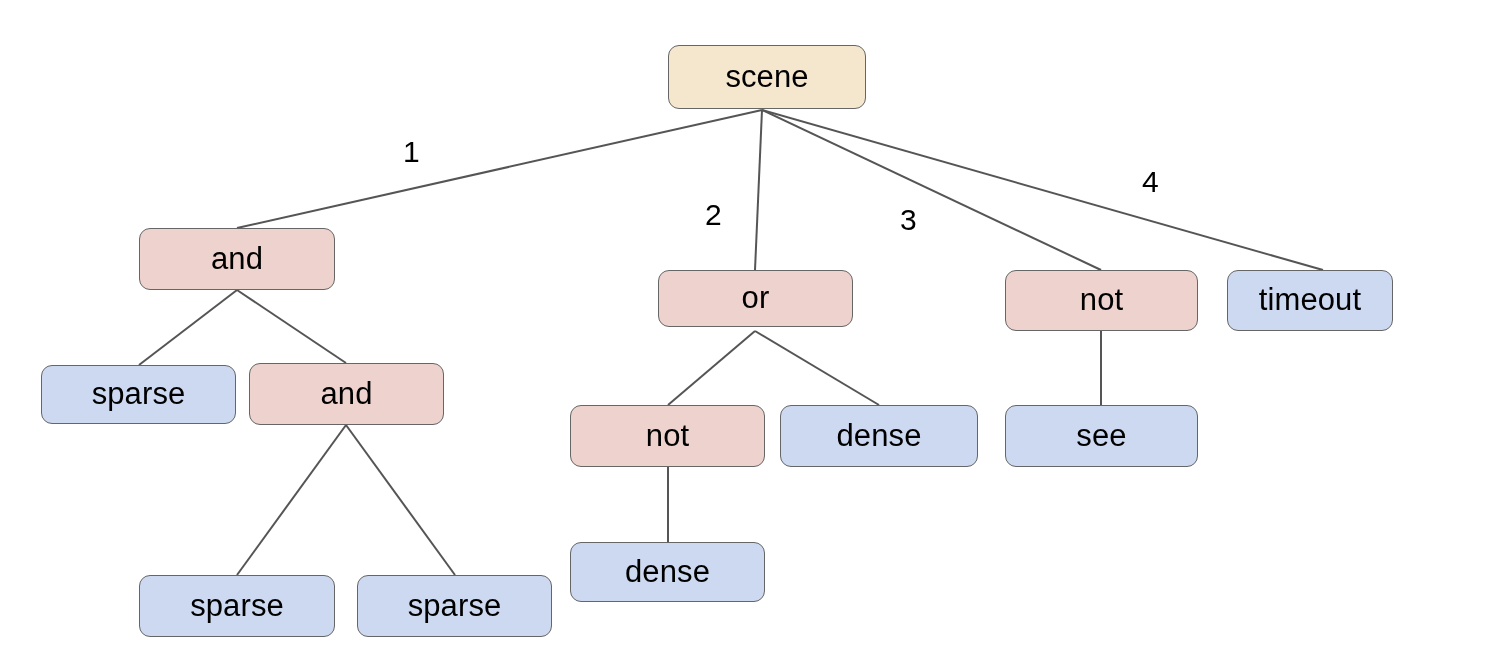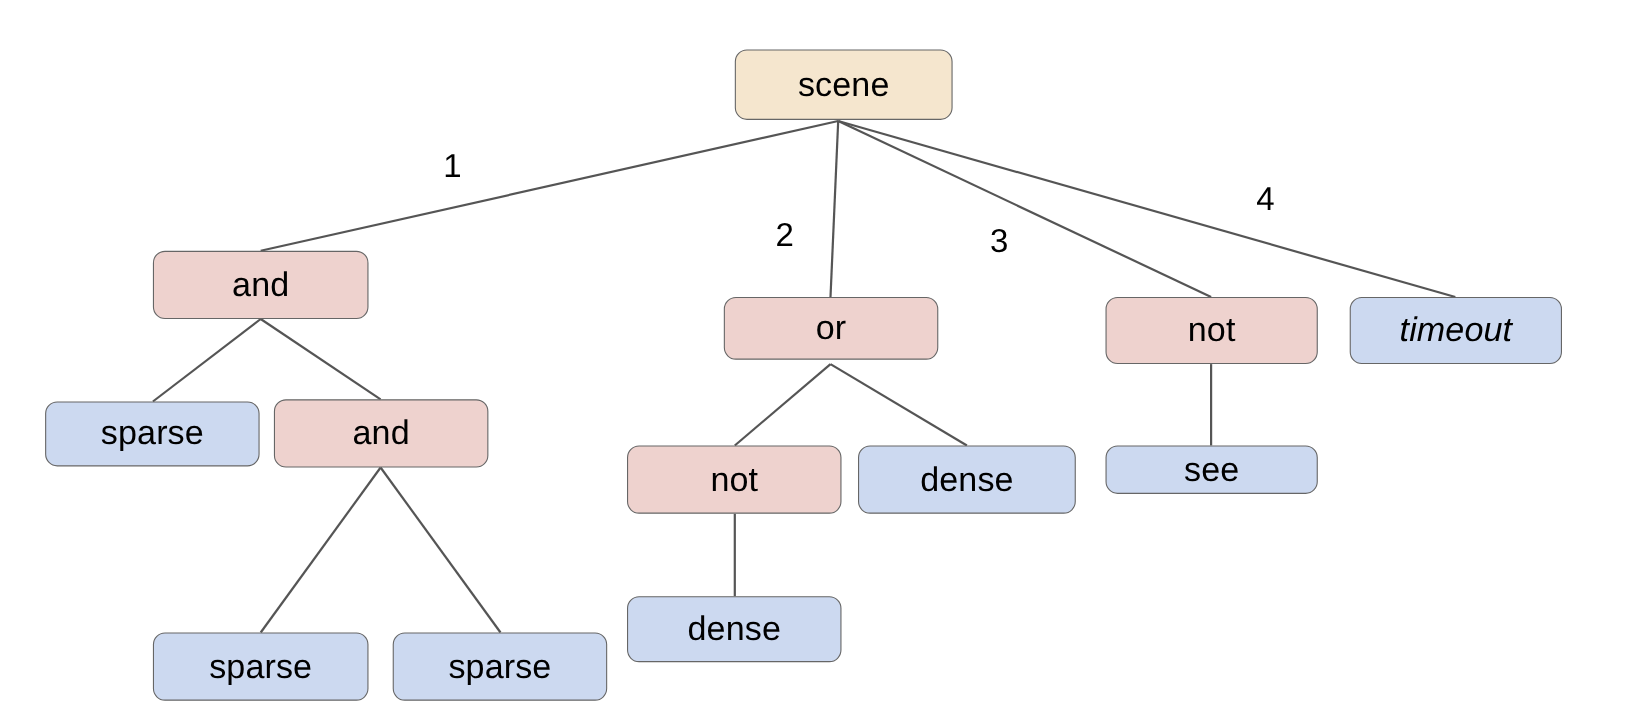--- a/index.html
+++ b/index.html
@@ -72,36 +72,36 @@
     </div>
     <div class="node" style="left: 139px; top: 228px; width: 196px; height: 62px; background: rgb(238, 210, 206); border-color: rgb(102, 102, 102);">
       <span class="node-label">and</span>
     </div>
     <div class="node" style="left: 658px; top: 270px; width: 195px; height: 57px; background: rgb(238, 210, 206); border-color: rgb(102, 102, 102);">
       <span class="node-label">or</span>
     </div>
     <div class="node" style="left: 1005px; top: 270px; width: 193px; height: 61px; background: rgb(238, 210, 206); border-color: rgb(102, 102, 102);">
       <span class="node-label">not</span>
     </div>
-    <div class="node" style="left: 1227px; top: 270px; width: 193px; height: 61px; background: rgb(204, 217, 240); border-color: rgb(102, 102, 102); font-style: italic;">
+    <div class="node" style="left: 1227px; top: 270px; width: 166px; height: 61px; background: rgb(204, 217, 240); border-color: rgb(102, 102, 102);">
       <span class="node-label">timeout</span>
     </div>
     <div class="node" style="left: 41px; top: 365px; width: 195px; height: 59px; background: rgb(204, 217, 240); border-color: rgb(102, 102, 102);">
       <span class="node-label">sparse</span>
     </div>
     <div class="node" style="left: 249px; top: 363px; width: 195px; height: 62px; background: rgb(238, 210, 206); border-color: rgb(102, 102, 102);">
       <span class="node-label">and</span>
     </div>
     <div class="node" style="left: 570px; top: 405px; width: 195px; height: 62px; background: rgb(238, 210, 206); border-color: rgb(102, 102, 102);">
       <span class="node-label">not</span>
     </div>
     <div class="node" style="left: 780px; top: 405px; width: 198px; height: 62px; background: rgb(204, 217, 240); border-color: rgb(102, 102, 102);">
       <span class="node-label">dense</span>
     </div>
-    <div class="node" style="left: 1005px; top: 405px; width: 193px; height: 44px; background: rgb(204, 217, 240); border-color: rgb(102, 102, 102);">
+    <div class="node" style="left: 1005px; top: 405px; width: 193px; height: 62px; background: rgb(204, 217, 240); border-color: rgb(102, 102, 102);">
       <span class="node-label">see</span>
     </div>
     <div class="node" style="left: 570px; top: 542px; width: 195px; height: 60px; background: rgb(204, 217, 240); border-color: rgb(102, 102, 102);">
       <span class="node-label">dense</span>
     </div>
     <div class="node" style="left: 139px; top: 575px; width: 196px; height: 62px; background: rgb(204, 217, 240); border-color: rgb(102, 102, 102);">
       <span class="node-label">sparse</span>
     </div>
     <div class="node" style="left: 357px; top: 575px; width: 195px; height: 62px; background: rgb(204, 217, 240); border-color: rgb(102, 102, 102);">
       <span class="node-label">sparse</span>

